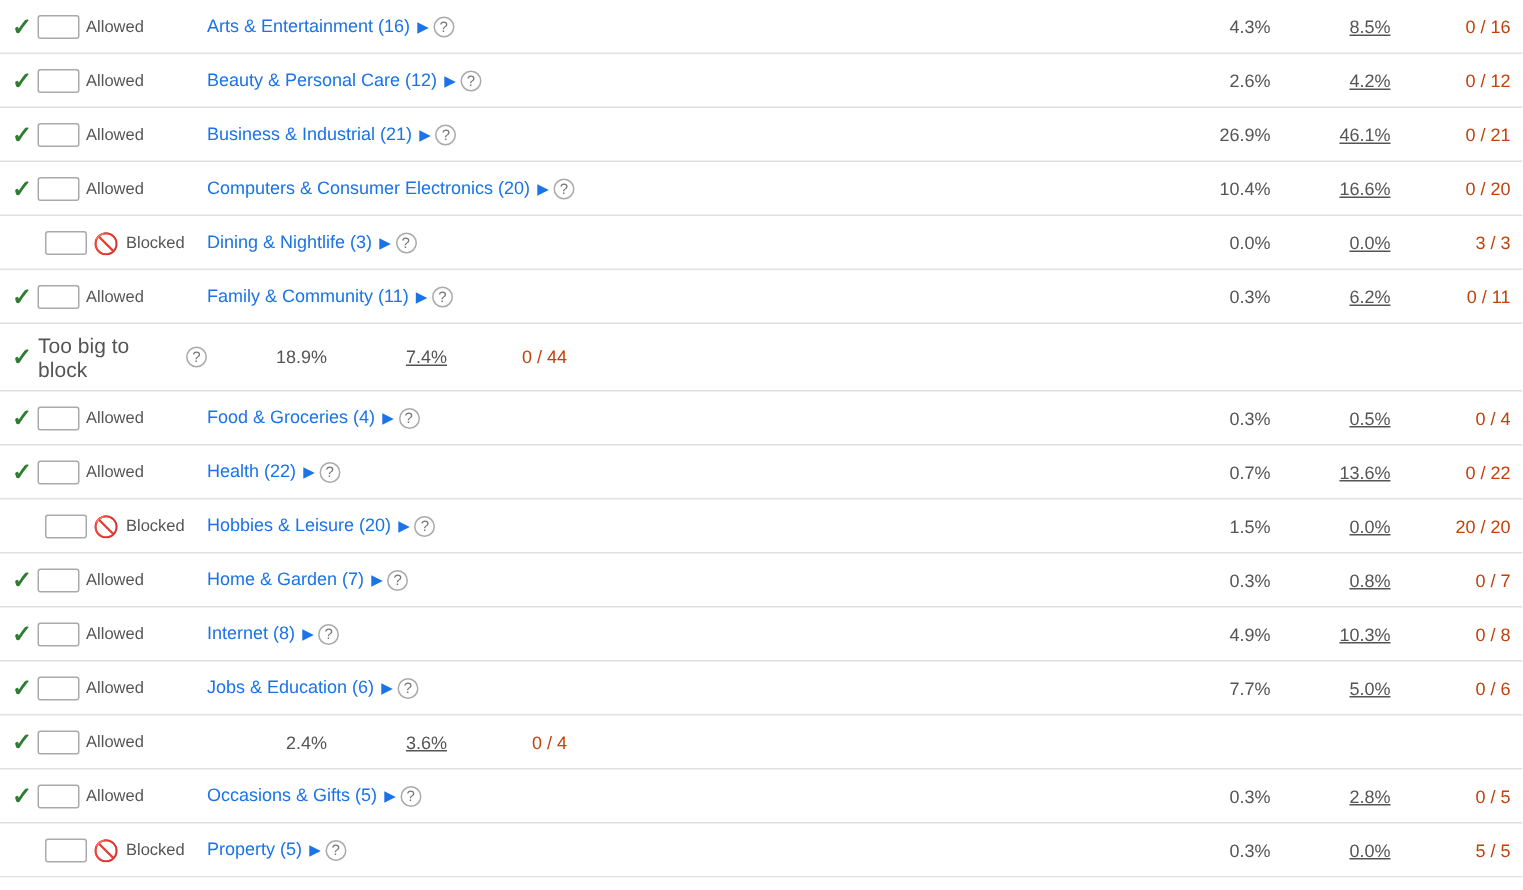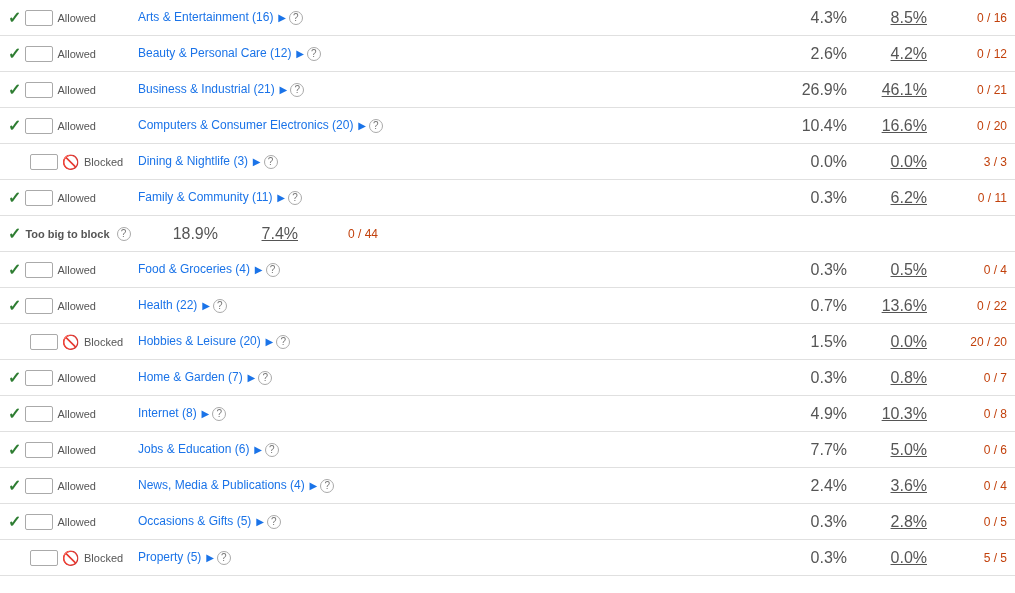--- a/index.html
+++ b/index.html
@@ -29,22 +29,22 @@
       color: white; font-size: 13px; font-weight: bold; flex-shrink: 0;
     }
     .empty-check { width: 18px; height: 18px; flex-shrink: 0; }
     .category-link { color: #1a73e8; text-decoration: none; font-size: 12px; }
     .help-icon {
       display: inline-flex; align-items: center; justify-content: center;
       width: 14px; height: 14px; border: 1px solid #aaa; border-radius: 50%;
       font-size: 10px; color: #777; cursor: pointer; flex-shrink: 0; margin-left: 3px;
     }
     .arrow-icon { color: #1a73e8; font-size: 10px; margin-left: 2px; }
-    .too-big { color: #555; font-size: 11px; display: flex; align-items: center; gap: 3px; font-weight: bold; }
-    .pct-text { color: #555; font-size: 16px; }
+    .too-big { color: #555; font-size: 14px; display: flex; align-items: center; gap: 3px; }
+    .pct-text { color: #555; font-size: 12px; }
     .ratio-allowed { color: #c2410c; }
   </style>
 </head>
 <body>
 
 <div class="table-container">
 
 <div class="table-row">
       <div class="col-status">
         <span class="check-icon">✓</span>
@@ -188,21 +188,20 @@
       <div class="col-pct1 pct-text">7.7%</div>
       <div class="col-pct2 pct-text">5.0%</div>
       <div class="col-ratio ratio-allowed">0 / 6</div>
     </div>
     <div class="table-row">
       <div class="col-status">
         <span class="check-icon">✓</span>
         <span class="toggle-box"></span>
         <span class="status-label">Allowed</span>
       </div>
-      <div class="col-category"><a class="category-link" href="#">News, Media &amp; Publications (4)</a><span class="arrow-icon"> ▶</span><span class="help-icon">?</span></div>
       <div class="col-pct1 pct-text">2.4%</div>
       <div class="col-pct2 pct-text">3.6%</div>
       <div class="col-ratio ratio-allowed">0 / 4</div>
     </div>
     <div class="table-row">
       <div class="col-status">
         <span class="check-icon">✓</span>
         <span class="toggle-box"></span>
         <span class="status-label">Allowed</span>
       </div>

